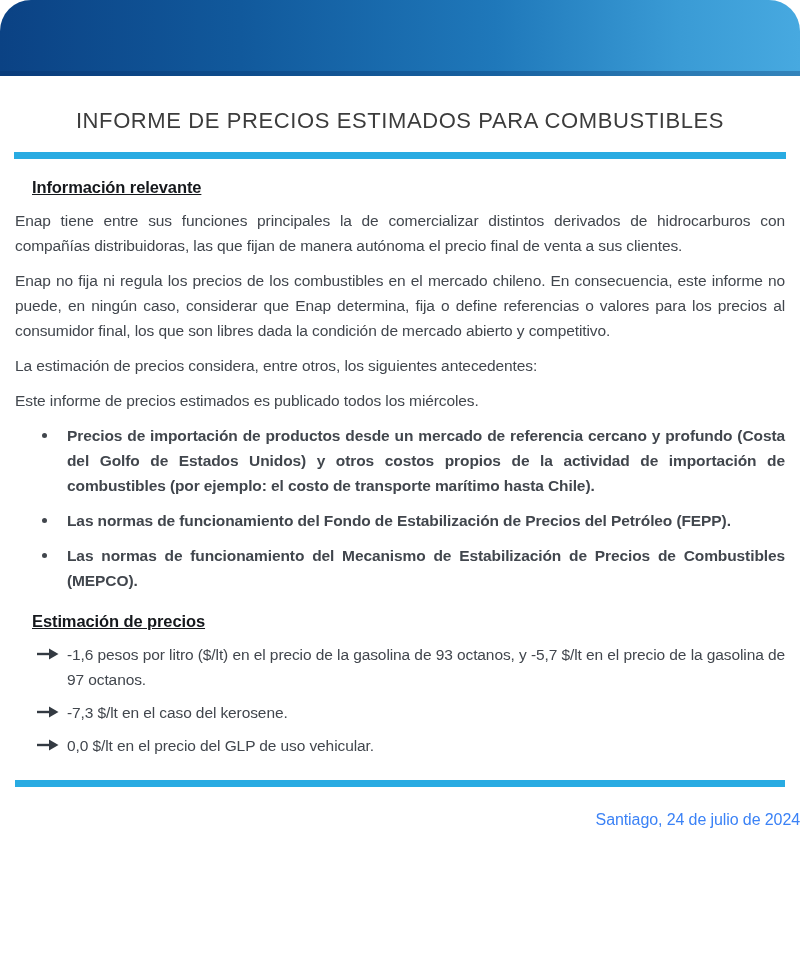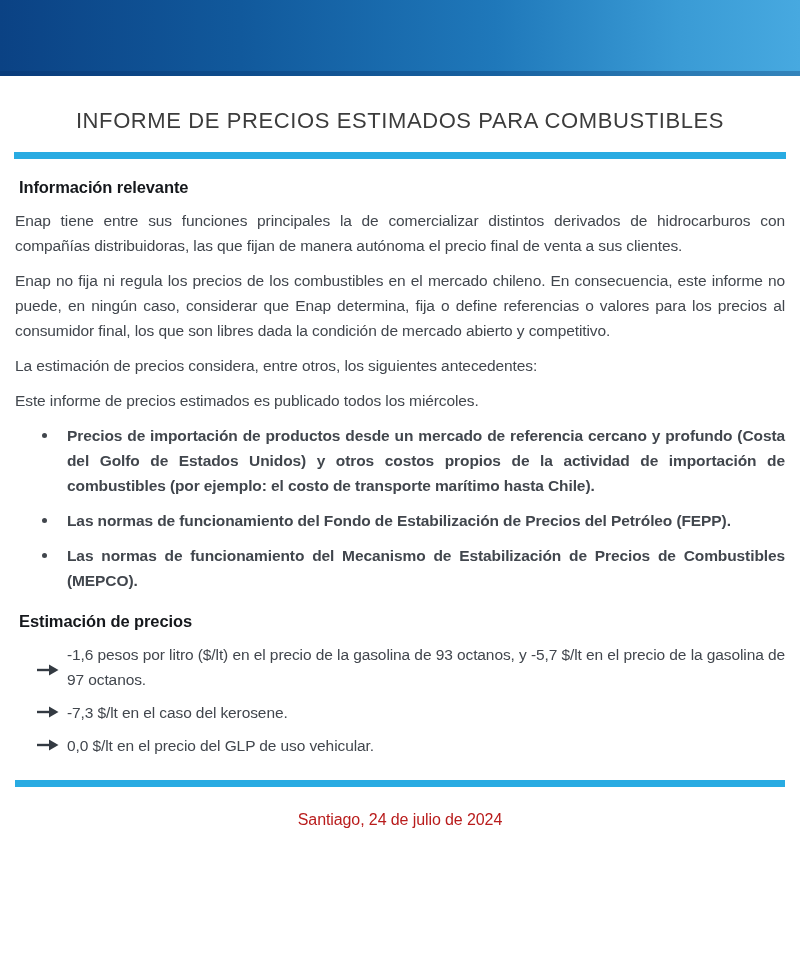--- a/index.html
+++ b/index.html
@@ -1,19 +1,19 @@
 <!DOCTYPE html>
 <html lang="es"><head>
 <meta charset="utf-8">
 <style>
   html,body{margin:0;padding:0;background:#ffffff;}
   .page{
     width:800px;height:970px;margin:0 auto;background:#ffffff;
     font-family:"Liberation Sans", sans-serif;color:#41464d;
-    position:relative;overflow:hidden;box-sizing:border-box;
+    position:relative;overflow:hidden;box-sizing:border-box;border-radius:31px;
   }
   
   .header-band{
     height:76px;
     background:linear-gradient(90deg,#0b4284 0%,#11599c 30%,#1f78ba 62%,#3a9bd5 85%,#47a9e0 100%);
     box-shadow:inset 0 -5px 0 rgba(8,48,104,0.30);
   }
   
   .doc-title{
     margin:32px 20px 0;
@@ -23,42 +23,42 @@
     letter-spacing:0.6px;
     color:#3c3c3c;
     line-height:25px;
   }
   
   .rule{height:7px;background:#29abe2;margin:19px 14px 0;}
   .rule.footer-rule{margin:22px 15px 0;}
   
   .content{padding:0 15px;font-size:15.5px;letter-spacing:-0.1px;line-height:25px;text-align:justify;}
   .section-heading{
-    margin:18px 4px 0;
+    margin:18px 17px 0;
     font-size:16.5px;font-weight:700;color:#15181c;
-    letter-spacing:-0.1px;line-height:21px;text-align:left;
+    letter-spacing:-0.1px;line-height:21px;text-align:left;text-decoration:underline;
   }
   .para{margin:10px 0 0;}
   
   .bullet-list{margin:0;padding:0;list-style:none;}
   .bullet-item{display:flex;margin:10px 0 0;font-weight:bold;}
   .dot-col{flex:0 0 25px;margin-left:27px;position:relative;}
   .dot{position:absolute;left:0;top:10px;width:5px;height:5px;border-radius:50%;background:#41464d;}
   .bullet-text{flex:1;}
   
   .arrow-list{margin:0;padding:0;list-style:none;}
   .arrow-item{display:flex;margin:8px 0 0;}
-  .arrow-item.first{margin-top:10px;align-items:center;}
+  .arrow-item.first{margin-top:10px;}
   .arrow-col{flex:0 0 30px;margin-left:22px;padding-top:6px;}
   .arrow-col svg{display:block;}
   .arrow-text{flex:1;}
   
   .footer-date{
-    margin:20px 0 0;text-align:center;
-    font-size:16px;color:#b91c1c;letter-spacing:-0.1px;line-height:25px;
+    margin:20px 0 0;text-align:right;
+    font-size:16px;color:#3b82f6;letter-spacing:-0.1px;line-height:25px;
   }
 </style>
 </head>
 <body>
 
 <div class="page">
 
   <div class="header-band"></div>
 
   <h1 class="doc-title">INFORME DE PRECIOS ESTIMADOS PARA COMBUSTIBLES</h1>

